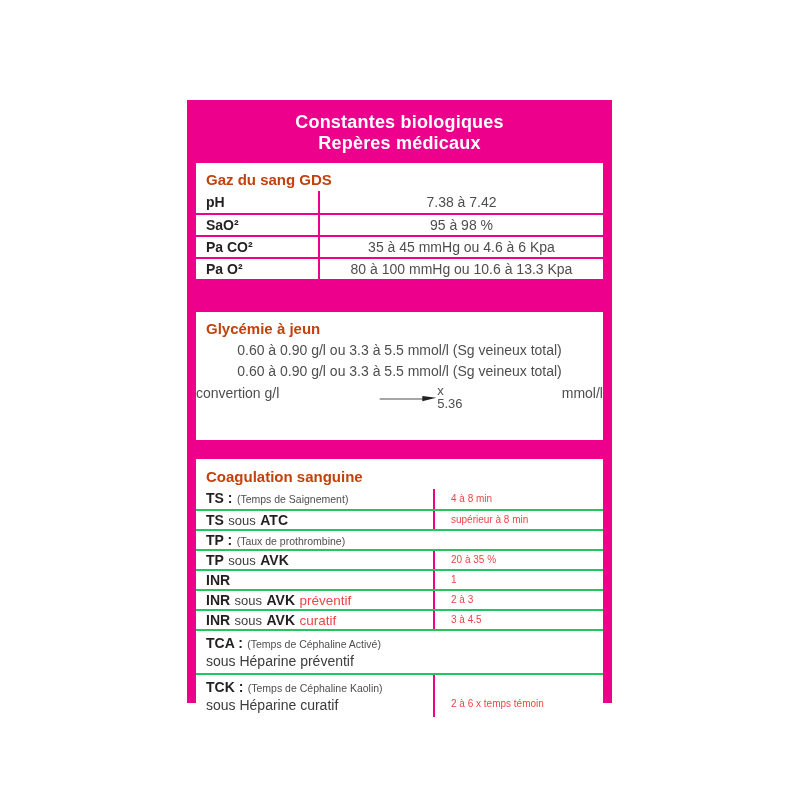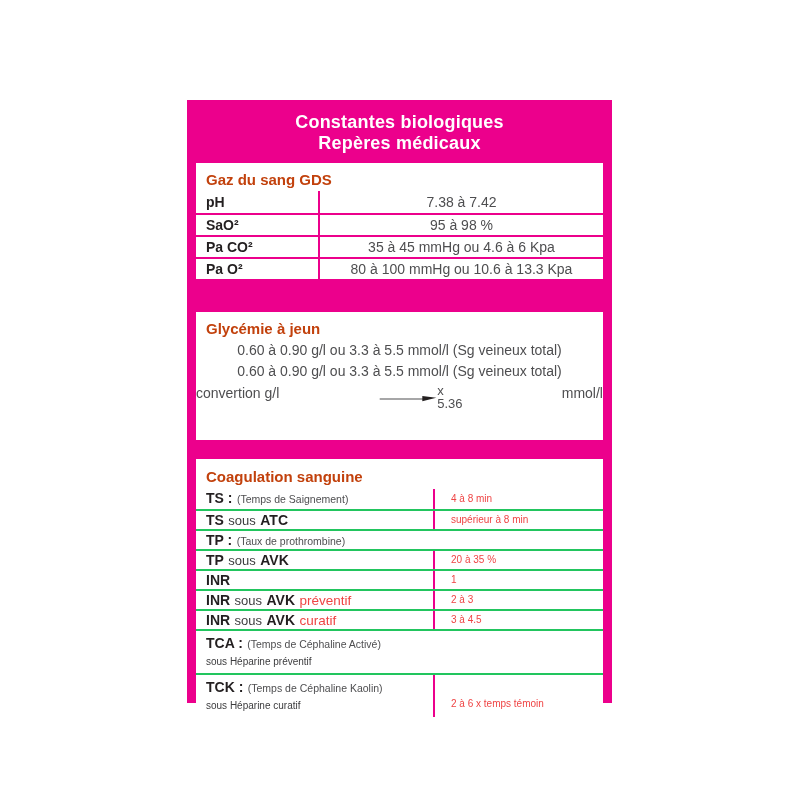--- a/index.html
+++ b/index.html
@@ -47,21 +47,21 @@
   .coa-label .b { font-weight:bold; font-size:14px; color:#231F20; }
   .coa-label .mid { font-size:13px; color:#3C3C3E; }
   .coa-label .tail { font-size:13.5px; color:#ef4444; }
   .coa-label .small { font-size:10.5px; color:#4E4E50; }
   .coa-value { flex:1; border-left:2px solid #EC008C; padding-left:16px;
                font-size:10px; color:#ef4444; line-height:18px; white-space:nowrap;
                display:flex; align-items:center; }
   .double .coa-label { display:flex; flex-direction:column; justify-content:flex-start;
                        padding-top:3px; padding-bottom:4px; }
   .double .coa-label .l1, .double .coa-label .l2 { line-height:17px; }
-  .double .coa-label .l2 { font-size:10px; color:#3C3C3E; }
+  .double .coa-label .l2 { font-size:14px; color:#3C3C3E; }
   .double .coa-value { align-items:flex-end; padding-bottom:4px; }
 </style>
 </head>
 <body>
 
 <div class="page">
   <div class="card">
 
     <div class="card-title">
       <div>Constantes biologiques</div>

